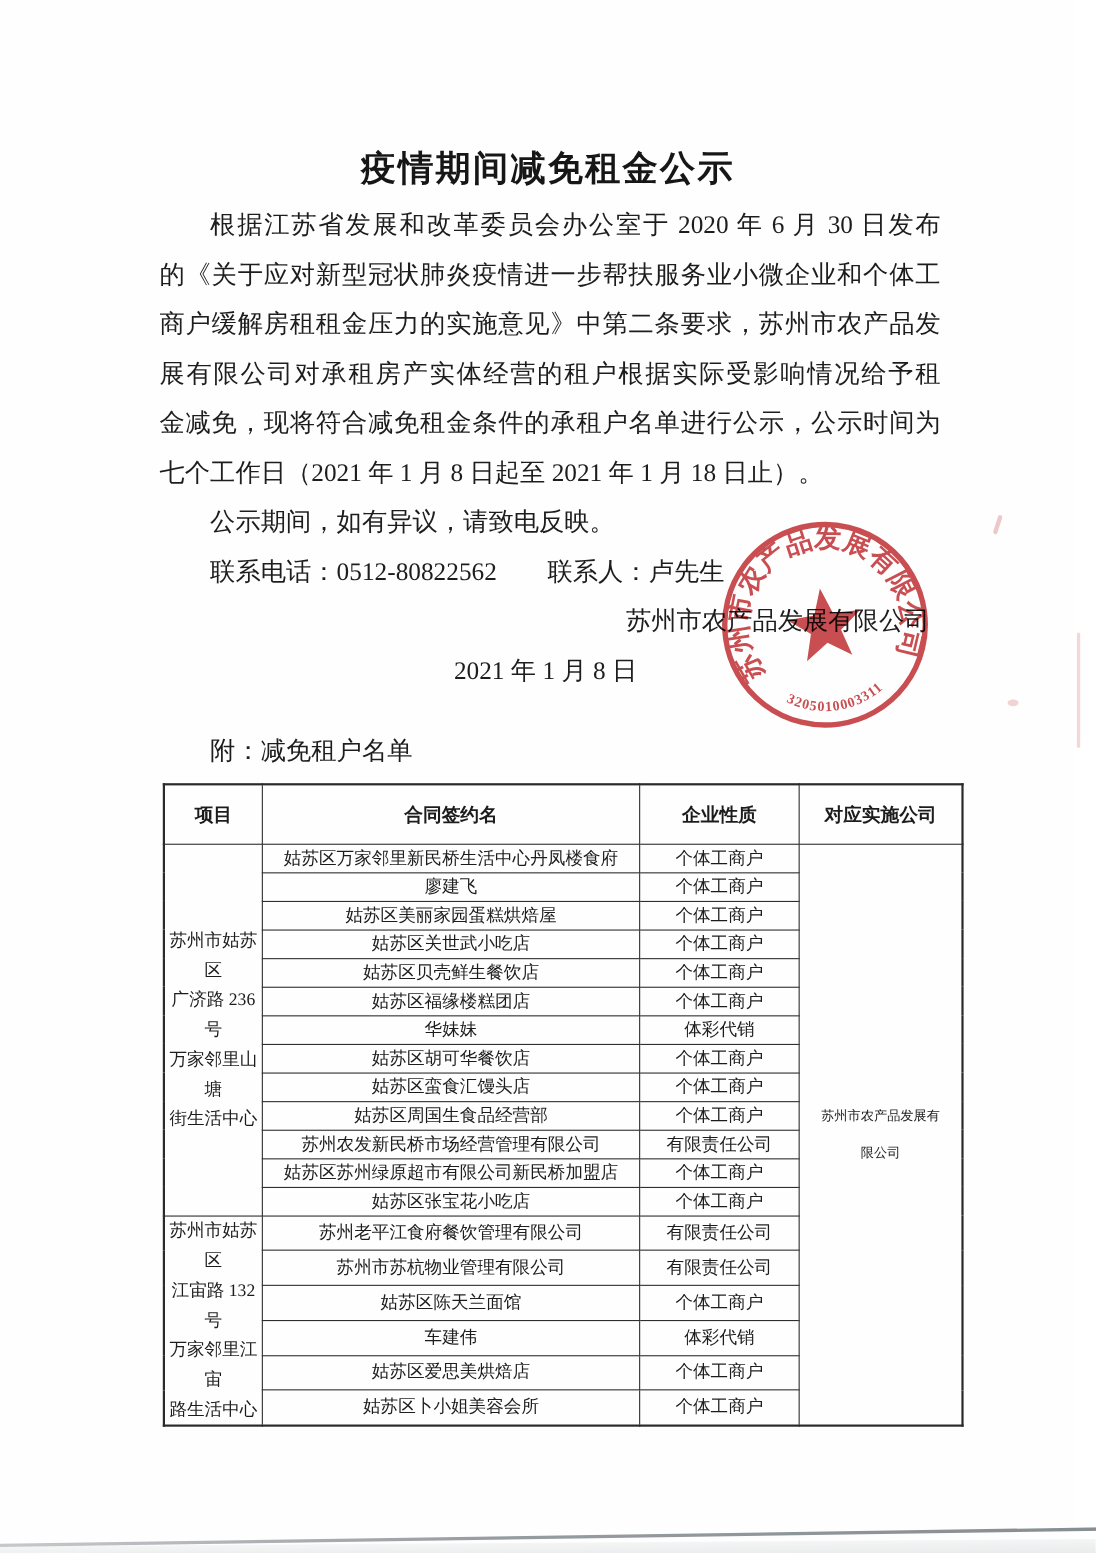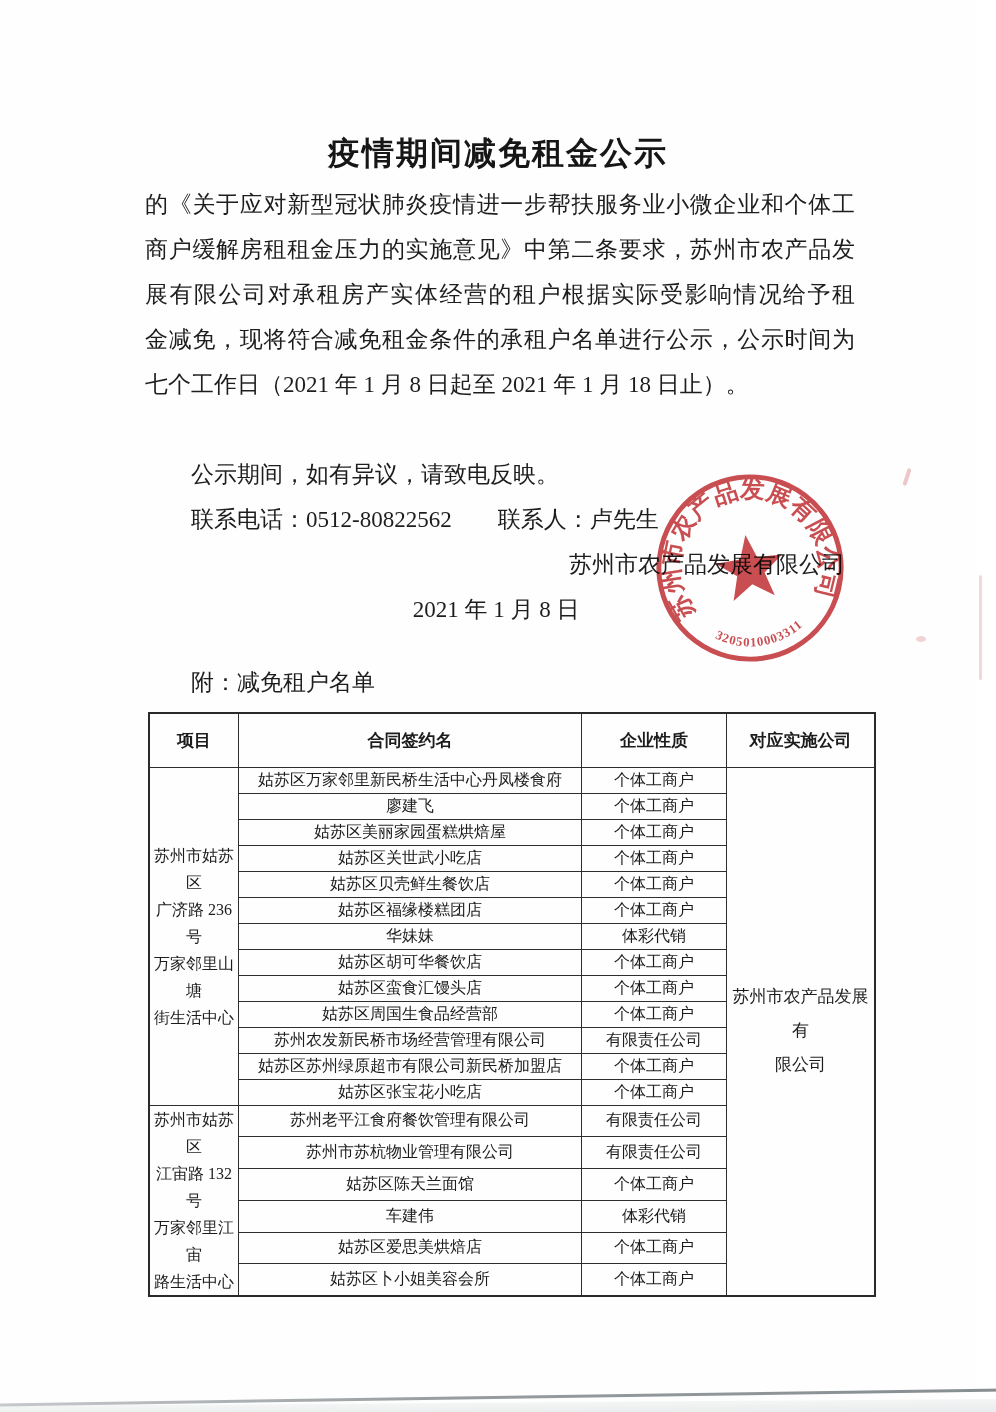--- a/index.html
+++ b/index.html
@@ -55,41 +55,42 @@
   .roster { border: 2px solid #2a2a2a; }
   .roster thead tr { height: 54px; }
   .roster th { font-size: 17px; font-weight: 700; }
   .col-project { width: 84px; }
   .col-name { width: 338px; }
   .col-type { width: 140px; }
   .col-company { width: 143px; }
   tr.g1 { height: 26px; }
   tr.g2 { height: 31px; }
   td.project-cell { line-height: 27px; font-size: 16px; }
-  td.company-cell { line-height: 34px; font-size: 17px; }
+  td.company-cell { line-height: 34px; font-size: 12px; }
 
   .scan-edge {
     position: absolute; left: -8px; bottom: 14px; width: 1012px; height: 2.5px;
     background: linear-gradient(90deg, #c7cacc 0%, #969c9f 45%, #878e91 100%);
     transform: rotate(-0.85deg);
   }
   .scan-edge-below {
     position: absolute; left: 0; bottom: 0; width: 996px; height: 13px;
     background: linear-gradient(180deg, #f4f5f5, #e9ebec);
     transform: skewY(-0.4deg); transform-origin: right;
   }
 </style>
 </head>
 <body>
 
 <div class="page">
 
   <div class="title">疫情期间减免租金公示</div>
 
   <div class="para">
+    <div class="para-line first">根据江苏省发展和改革委员会办公室于 2020 年 6 月 30 日发布</div>
     <div class="para-line">的《关于应对新型冠状肺炎疫情进一步帮扶服务业小微企业和个体工</div>
     <div class="para-line">商户缓解房租租金压力的实施意见》中第二条要求，苏州市农产品发</div>
     <div class="para-line">展有限公司对承租房产实体经营的租户根据实际受影响情况给予租</div>
     <div class="para-line">金减免，现将符合减免租金条件的承租户名单进行公示，公示时间为</div>
     <div class="para-line last">七个工作日（2021 年 1 月 8 日起至 2021 年 1 月 18 日止）。</div>
   </div>
 
   <div class="single-line notice">公示期间，如有异议，请致电反映。</div>
   <div class="single-line contact">联系电话：0512-80822562　　联系人：卢先生</div>
   <div class="single-line sig-company">苏州市农产品发展有限公司</div>

